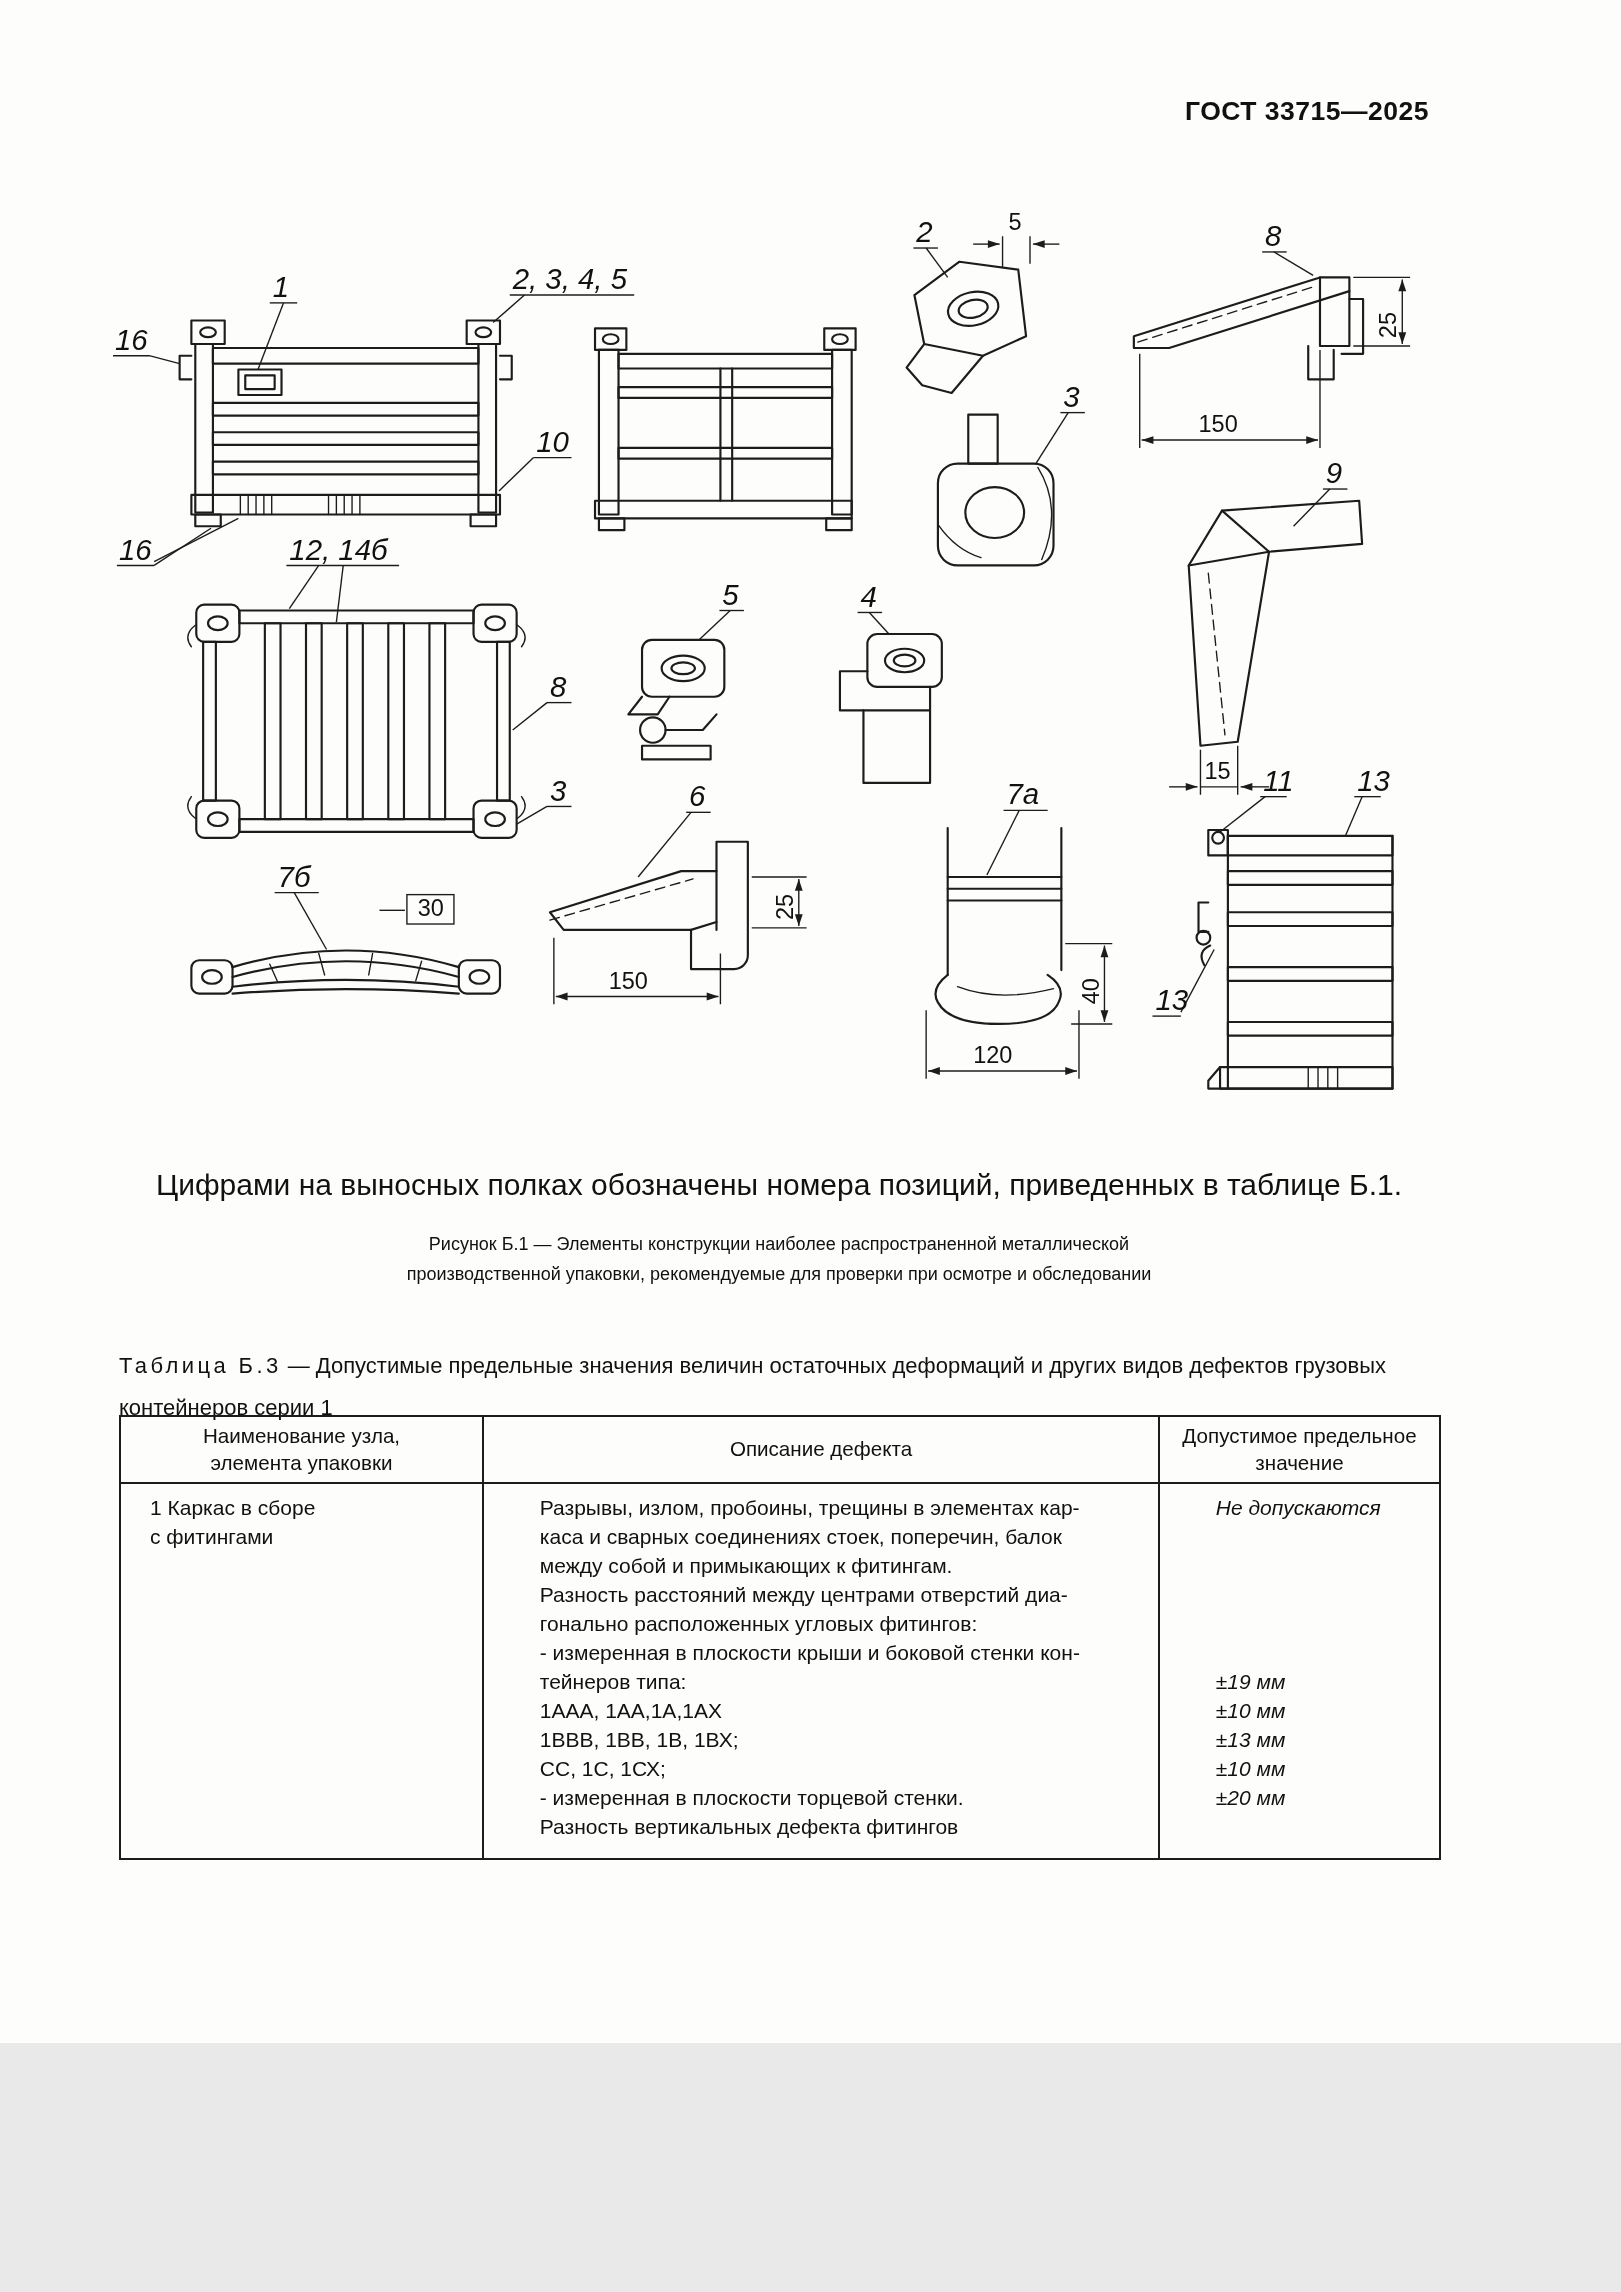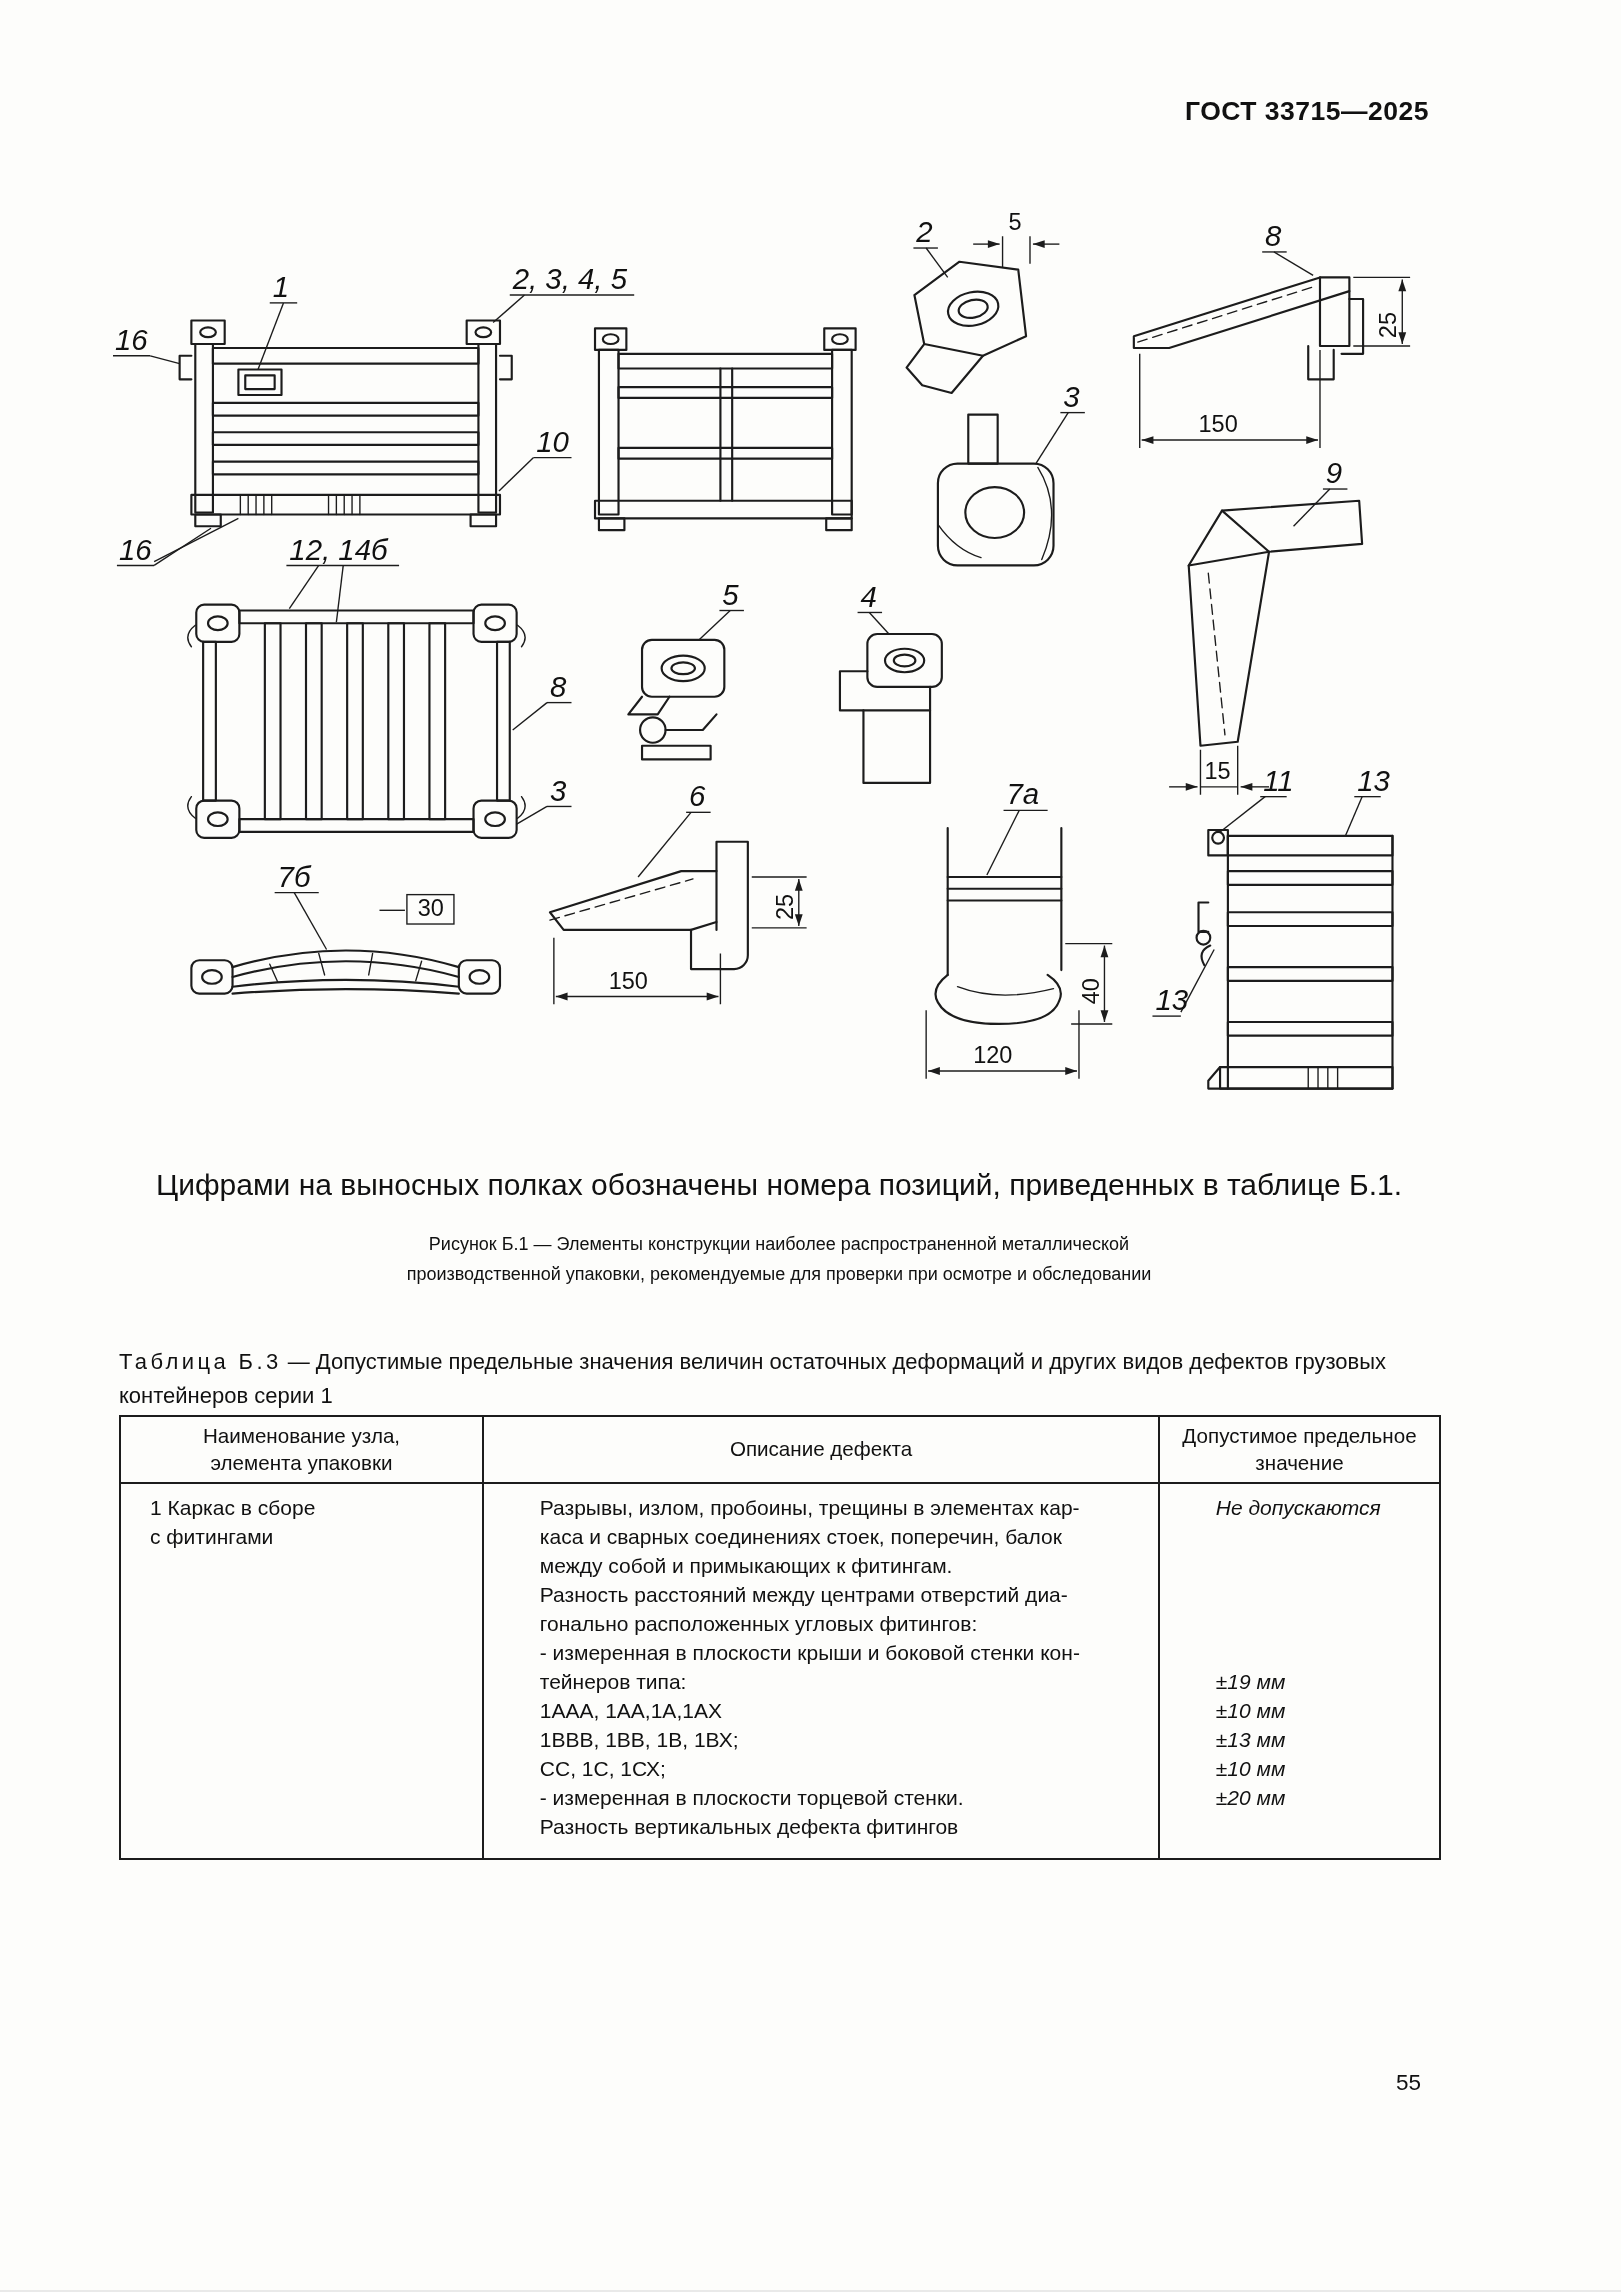--- a/index.html
+++ b/index.html
@@ -1,32 +1,32 @@
 <!DOCTYPE html>
 <html><head>
 <meta charset="utf-8">
 <style>
   * { margin:0; padding:0; box-sizing:border-box; }
   html,body { background:#e9e9e9; }
   .page {
-    position:relative; width:1621px; height:2290px; margin:0 auto;
+    position:relative; width:1621px; height:2043px; margin:0 auto;
     background:#fdfdfb; color:#111;
     font-family:"Liberation Sans", sans-serif;
     overflow:hidden;
   }
   .doc-header { position:absolute; top:96px; right:192px; font-size:26.5px; font-weight:bold; letter-spacing:0.5px; }
   .drawing { position:absolute; left:93px; top:201px; }
   .draw { stroke:#1c1c1c; fill:none; stroke-width:2.2; stroke-linejoin:round; stroke-linecap:round; }
   .thin { stroke:#1c1c1c; fill:none; stroke-width:1.4; }
   .dimline { stroke:#1c1c1c; fill:none; stroke-width:1.4; }
   .callout { font:italic 30px "Liberation Sans", sans-serif; fill:#111; }
   .dim { font:24px "Liberation Sans", sans-serif; fill:#111; }
   .fig-caption { position:absolute; top:1168px; left:119px; width:1320px; text-align:center; font-size:30px; }
   .fig-title   { position:absolute; top:1229px; left:119px; width:1320px; text-align:center; font-size:18px; line-height:30px; white-space:pre-line; }
-  .table-title { position:absolute; top:1345px; left:119px; width:1321px; font-size:22px; line-height:34px; }
+  .table-title { position:absolute; top:1345px; left:119px; width:1321px; font-size:22px; line-height:42px; }
   .tt-label { letter-spacing:3.4px; }
   table.limits {
     position:absolute; top:1415px; left:119px; width:1320px;
     border-collapse:collapse; table-layout:fixed; font-size:21px;border-radius:6px;
   }
   .limits th, .limits td { border:2px solid #1c1c1c; }
   .limits th { font-weight:normal; text-align:center; vertical-align:middle; white-space:pre-line; font-size:20.6px; line-height:26.5px; padding:5.9px 7.8px; height:67px; }
   .limits td { vertical-align:top; padding:8.8px 11.8px 17.6px; }
   td.cell-name { white-space:pre-line; line-height:29px; padding-left:29px; }
   .tline { height:29px; line-height:29px; white-space:nowrap; overflow:visible;margin-left:44px; }

